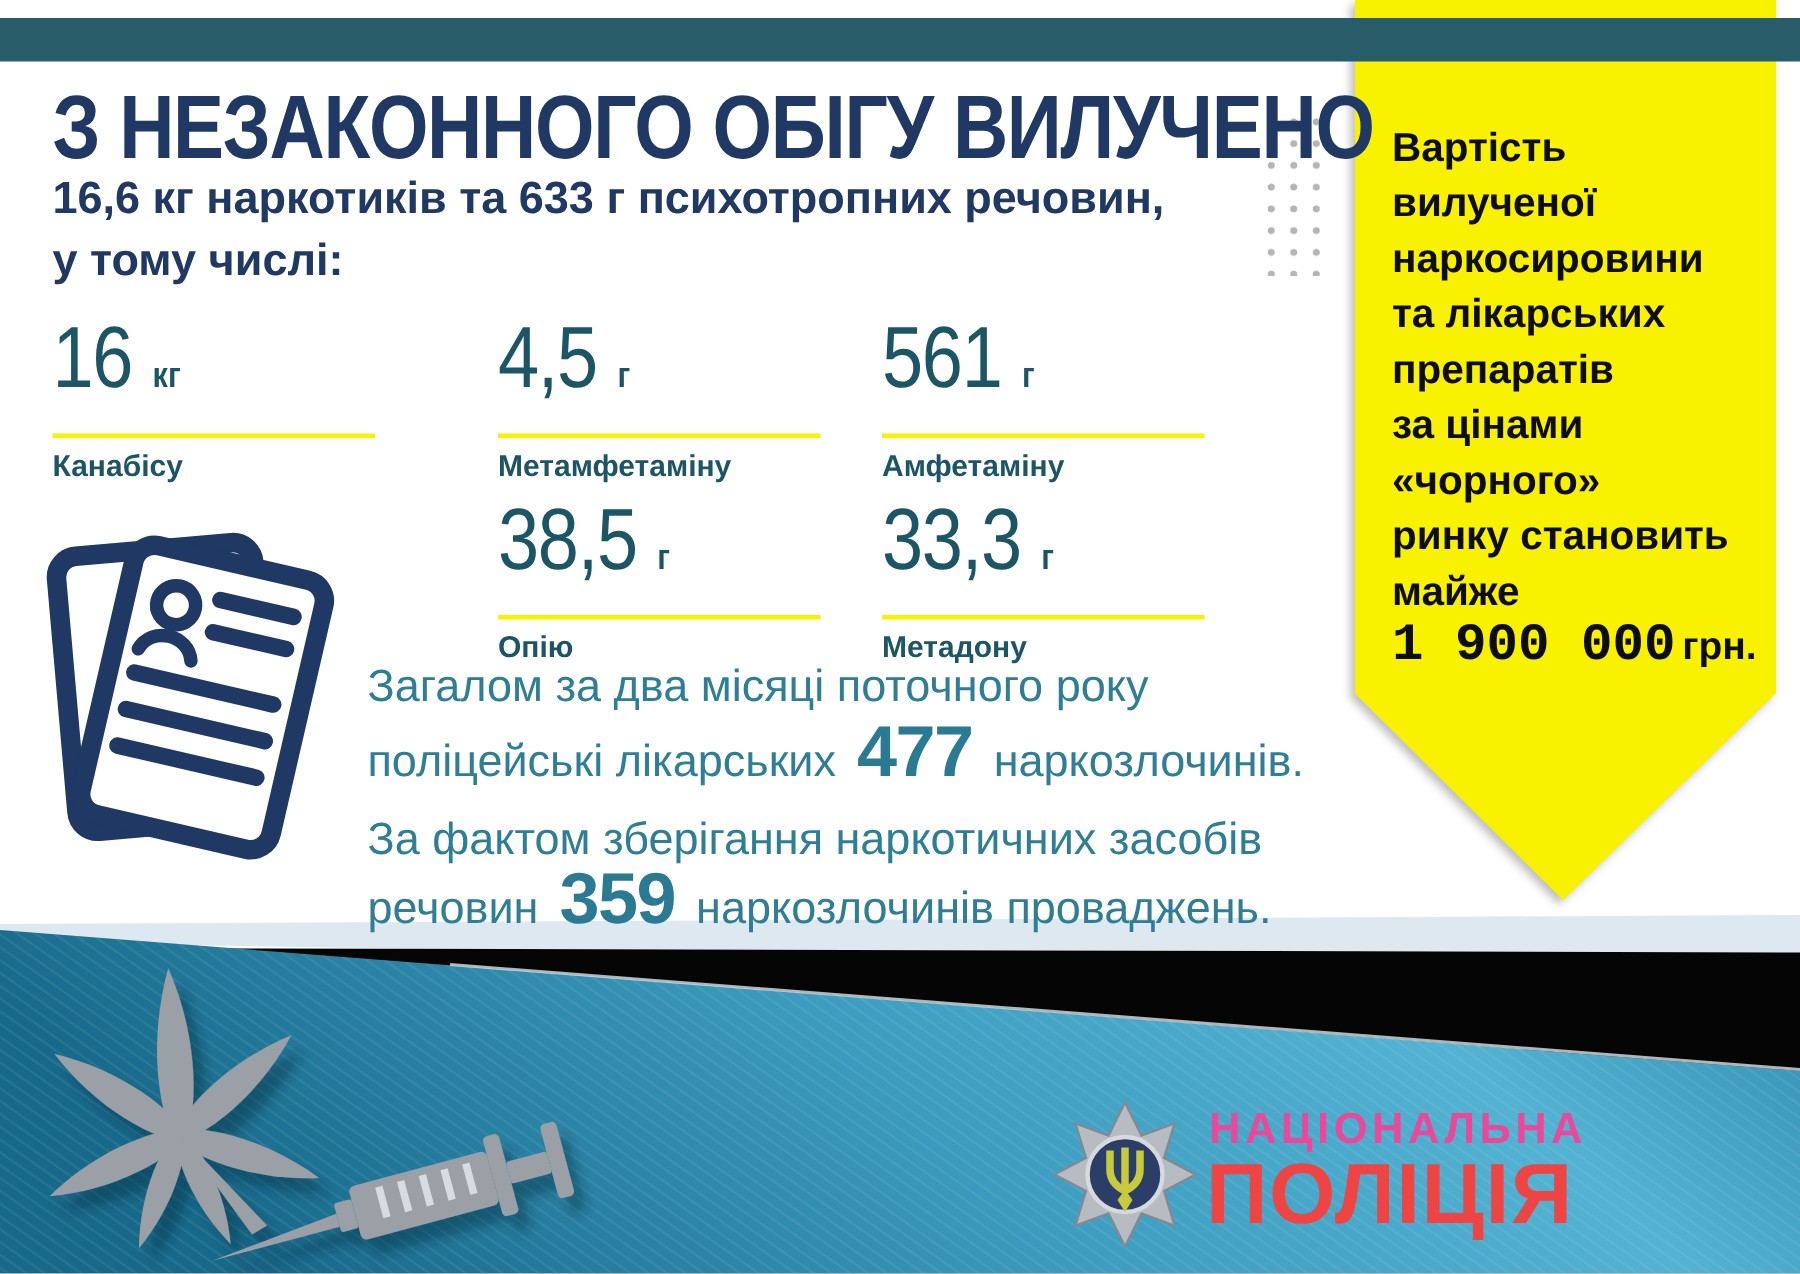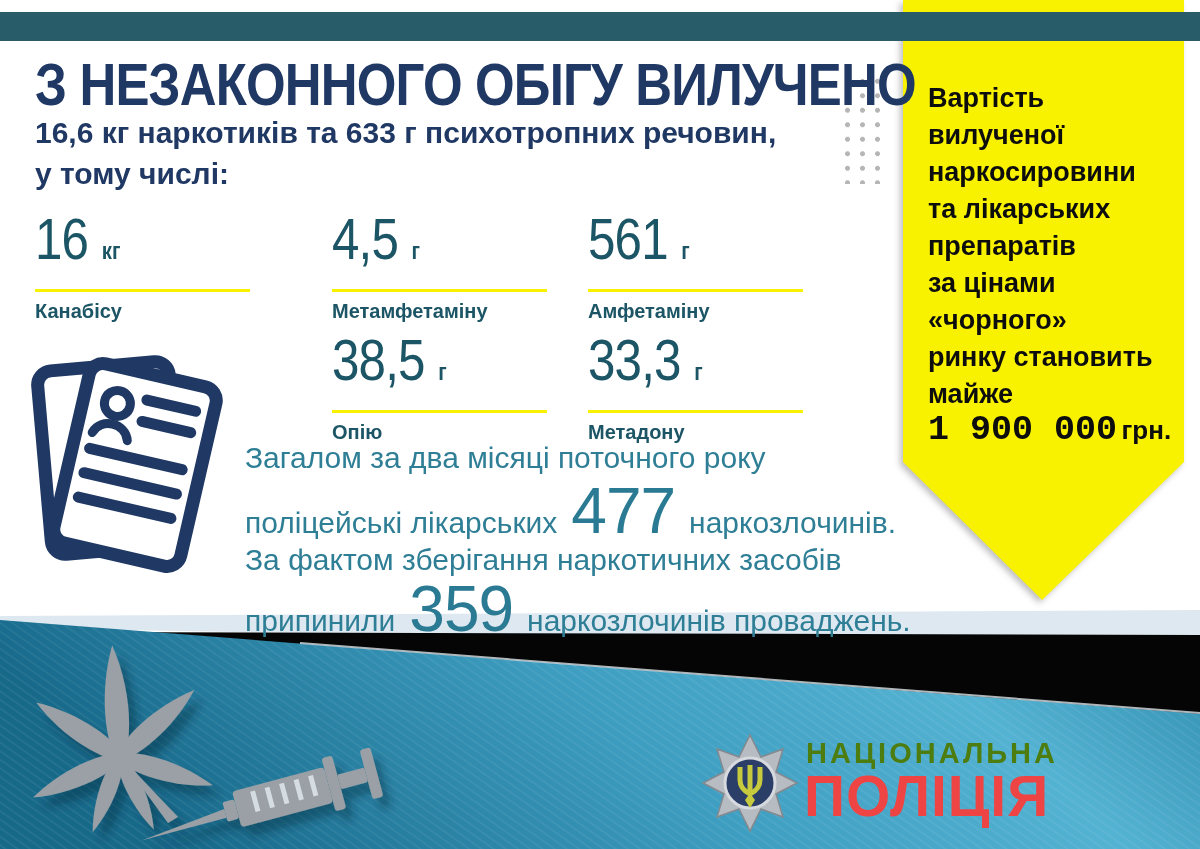--- a/index.html
+++ b/index.html
@@ -38,25 +38,25 @@
   .stat{position:absolute;z-index:4;width:250px;}
   .stat-num{font-size:58px;line-height:68px;font-weight:400;color:#1c5565;letter-spacing:-1px;white-space:nowrap;
     transform:scaleX(0.85);transform-origin:left center;}
   .stat-unit{font-size:24px;font-weight:700;margin-left:16px;letter-spacing:0;}
   .stat-rule{height:3px;width:215px;background:#f8f200;margin-top:4px;}
   .stat-label{margin-top:8px;font-size:20px;font-weight:700;color:#1c5565;}
   
   .docs{position:absolute;left:0px;top:330px;z-index:4;}
   
   .summary-line{position:absolute;left:245px;z-index:4;color:#2e7e96;font-size:30px;white-space:nowrap;}
-  .bignum{font-size:64px;font-weight:400;margin:0 14px;color:#2a7a93;letter-spacing:-1px;}
+  .bignum{font-size:48px;font-weight:700;margin:0 14px;color:#2a7a93;letter-spacing:-1px;}
   
   .band{position:absolute;left:0;top:0;width:1200px;height:849px;z-index:1;}
   
-  .brand1{position:absolute;left:806px;top:737px;z-index:4;color:#4d7c0f;font-size:29px;font-weight:700;letter-spacing:3px;white-space:nowrap;}
+  .brand1{position:absolute;left:806px;top:737px;z-index:4;color:#ec4899;font-size:29px;font-weight:700;letter-spacing:3px;white-space:nowrap;}
   .brand2{position:absolute;left:804px;top:763px;z-index:4;color:#ef4444;font-size:57px;font-weight:800;letter-spacing:1px;white-space:nowrap;}
 </style>
 </head>
 <body>
 
 <div class="canvas">
 
   <div class="ribbon-wrap">
     <div class="ribbon"></div>
   </div>
@@ -128,21 +128,21 @@
       <line x1="87" y1="509" x2="182" y2="509" stroke-width="11"></line>
     </g>
   </svg>
 
   <div class="summary-line" style="top:441px;">Загалом за два місяці поточного року</div>
   <div class="summary-line" style="top:474px;">
     <span>поліцейські лікарських</span><span class="bignum">477</span><span>наркозлочинів.</span>
   </div>
   <div class="summary-line" style="top:543px;">За фактом зберігання наркотичних засобів</div>
   <div class="summary-line" style="top:572px;">
-    <span>припинили</span><span class="bignum">359</span><span>наркозлочинів проваджень.</span>
+    <span>речовин</span><span class="bignum">359</span><span>наркозлочинів проваджень.</span>
   </div>
 
   <svg class="band" viewBox="0 0 1200 849">
     <defs>
       <linearGradient id="bandGrad" x1="0" y1="0.2" x2="1" y2="0">
         <stop offset="0" stop-color="#17698a"></stop>
         <stop offset="0.45" stop-color="#3e9ec1"></stop>
         <stop offset="0.75" stop-color="#54b2d2"></stop>
         <stop offset="1" stop-color="#2f8cae"></stop>
       </linearGradient>

